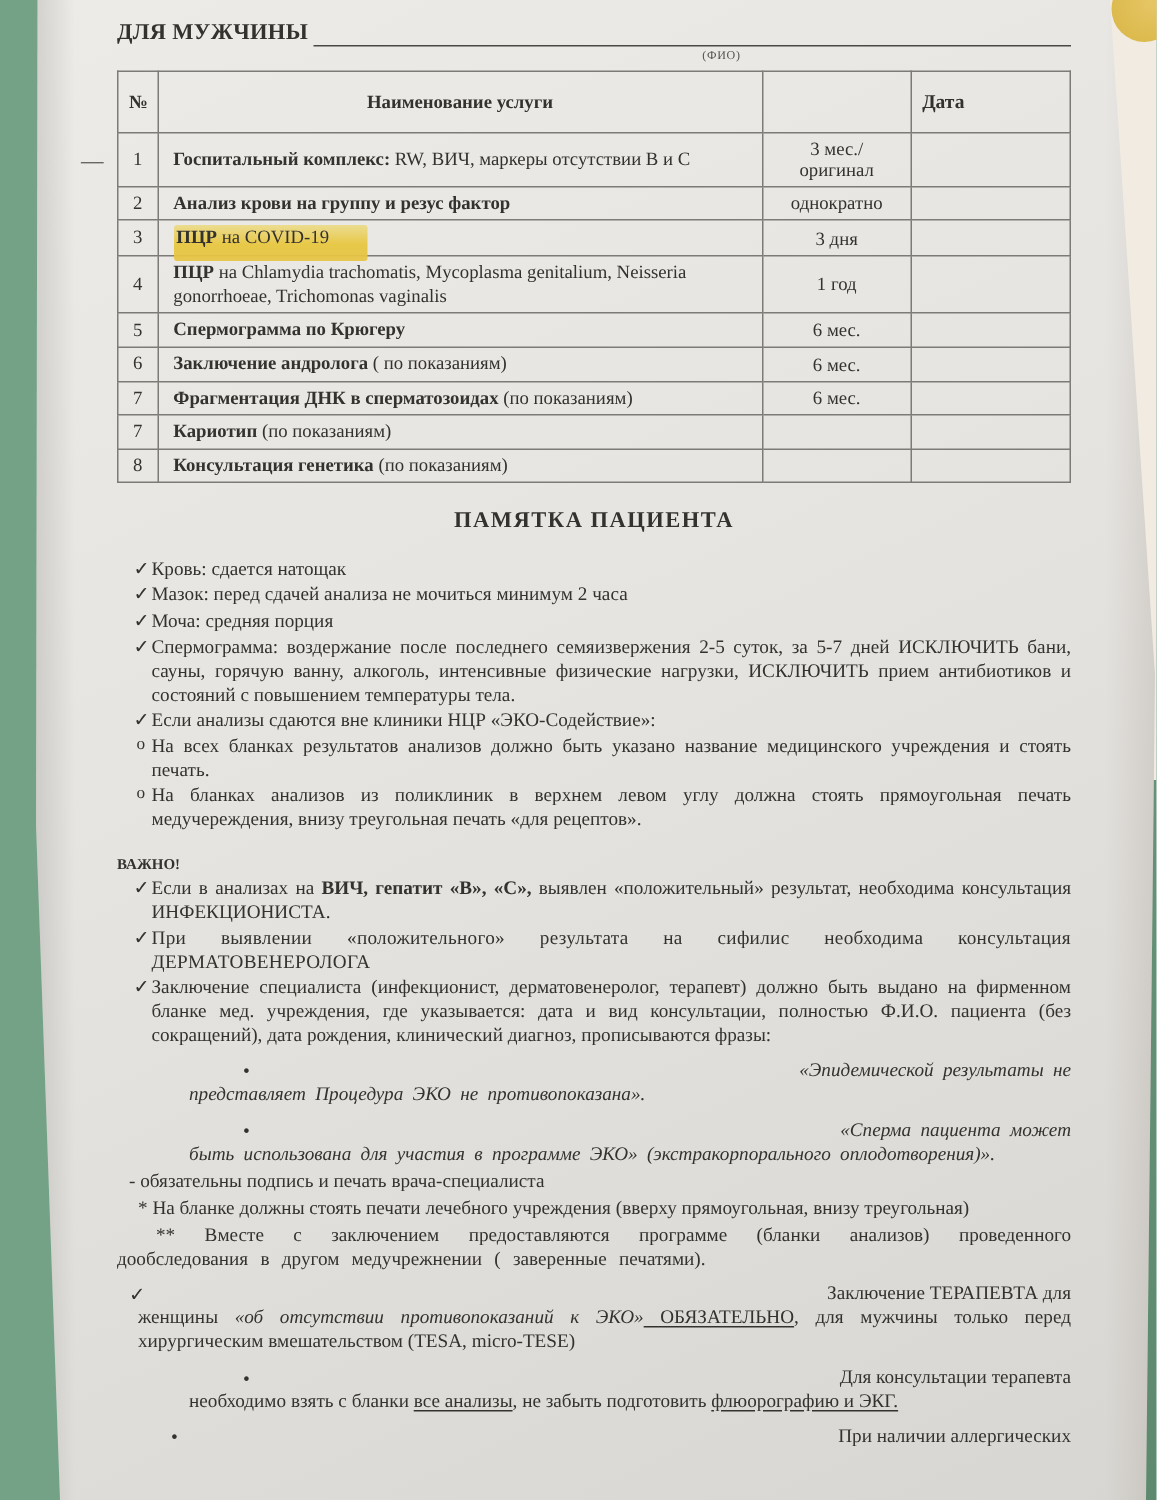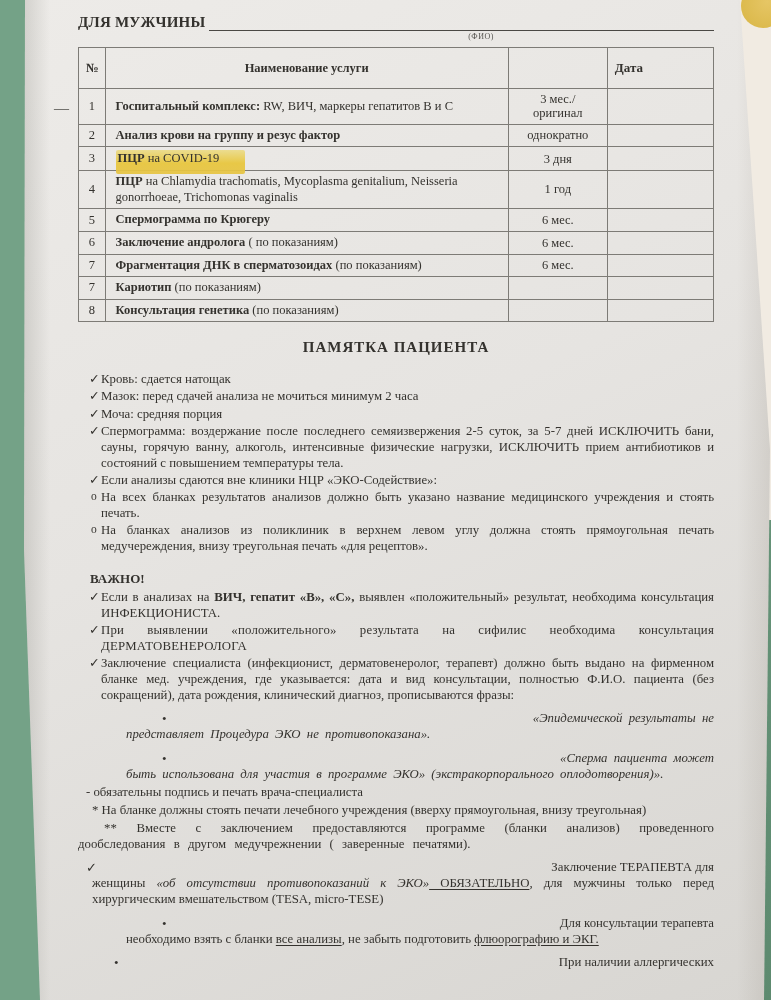--- a/index.html
+++ b/index.html
@@ -39,21 +39,21 @@
   .svc td.name{padding-left:10px;line-height:1.25;}
   .hl{background:linear-gradient(180deg,rgba(236,210,72,.55) 0%,var(--highlight,#e8c847) 55%,rgba(230,195,62,.9) 100%);
       display:inline-block;padding:1px 26px 7px 2px;margin-bottom:-7px;border-radius:2px;}
   .margin-dash{position:absolute;left:30px;top:100px;font-size:15px;color:#4a4844;}
   
   .memo-title{text-align:center;font-weight:bold;font-size:15px;letter-spacing:1px;margin:17px 0 15px 0;}
   .mrow{display:flex;font-size:12.8px;line-height:1.26;margin:1px 0;}
   .mark{width:23px;flex:0 0 23px;padding-left:11px;box-sizing:border-box;}
   .mark.circ{font-size:11.5px;padding-left:13px;}
   .mtxt{flex:1;text-align:justify;}
-  .imp-head{font-weight:bold;font-size:13px;margin:16px 0 2px 12px;}
+  .imp-head{font-weight:bold;font-size:10px;margin:16px 0 2px 0;}
   .sp2{letter-spacing:.2px;word-spacing:6px;}
   
   .quote{position:relative;font-size:12.8px;line-height:1.26;margin:7px 0 0 0;}
   .qdot{position:absolute;left:84px;top:1px;font-size:13px;}
   .qdot.chk{left:8px;}
   .qline1{text-align:right;}
   .qrest{margin-left:48px;text-align:justify;}
   .qrest.tight{margin-left:14px;}
   .italic{font-style:italic;word-spacing:3px;}
   .note{font-size:12.8px;line-height:1.26;margin-top:2px;}
@@ -88,21 +88,21 @@
         </colgroup>
       <tbody>
           <tr class="th-row">
         <th class="c">№</th>
         <th class="c">Наименование услуги</th>
         <th></th>
         <th class="th-date">Дата</th>
       </tr>
       <tr>
         <td class="c">1</td>
-        <td class="name"><b>Госпитальный комплекс:</b><span> RW,  ВИЧ,  маркеры гепатитов В  и С</span></td>
+        <td class="name"><b>Госпитальный комплекс:</b><span> RW,  ВИЧ,  маркеры отсутствии В  и С</span></td>
         <td class="c pre">3 мес./
 оригинал</td>
         <td></td>
       </tr>
       <tr>
         <td class="c">2</td>
         <td class="name"><b>Анализ крови на группу и резус фактор</b><span></span></td>
         <td class="c pre">однократно</td>
         <td></td>
       </tr>

